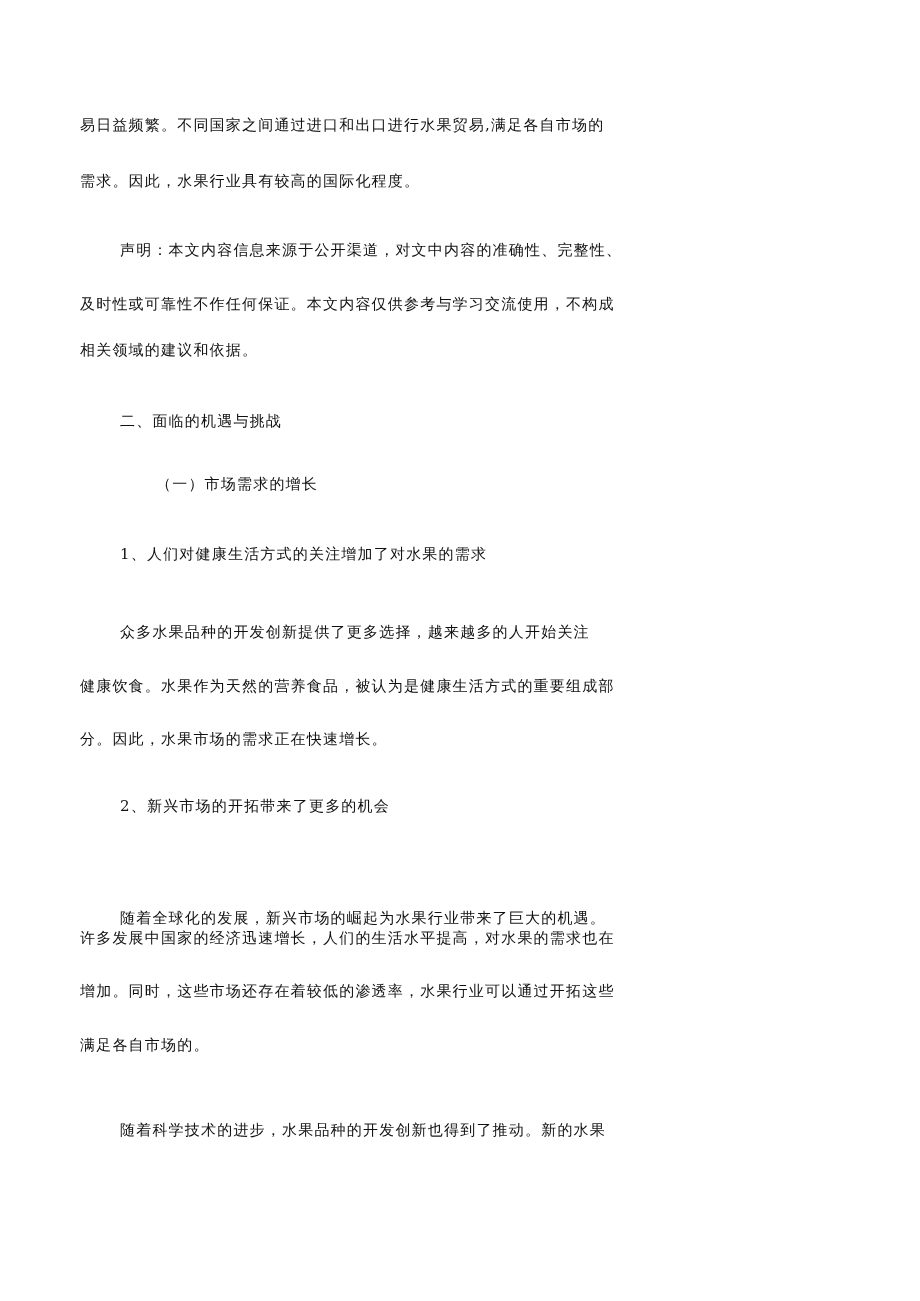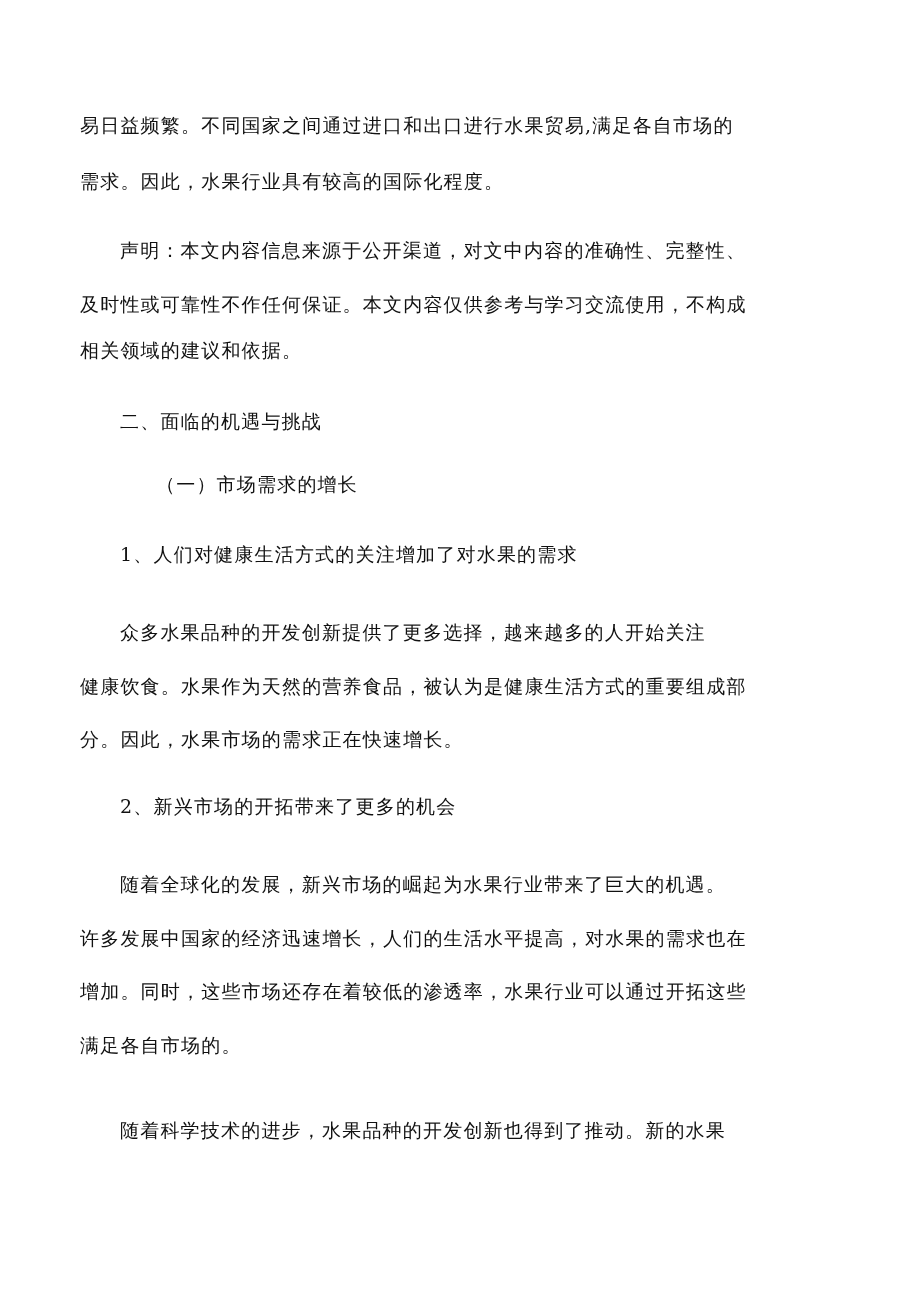--- a/index.html
+++ b/index.html
@@ -1,19 +1,19 @@
 <!DOCTYPE html>
 <html><head>
 <meta charset="utf-8">
 <style>
   html, body { margin: 0; padding: 0; background: #ffffff; }
   body { width: 920px; height: 1301px; position: relative; overflow: hidden;
          font-family: "DejaVu Serif", "Liberation Serif", serif; color: #111; }
   .page { position: absolute; left: 0; top: 0; width: 920px; height: 1301px; background: #fff; }
-  .line { position: absolute; left: 80px; font-size: 19px; line-height: 28px;
+  .line { position: absolute; left: 80px; font-size: 15px; line-height: 28px;
           white-space: nowrap; letter-spacing: 1.2px; }
   .ind2 { left: 120px; }
   .ind3 { left: 156px; }
 </style>
 </head>
 <body>
 
 <div class="page">
 
   <div class="line" style="top:111px">易日益频繁。不同国家之间通过进口和出口进行水果贸易,满足各自市场的</div>
@@ -28,21 +28,21 @@
   <div class="line ind3" style="top:470px">（一）市场需求的增长</div>
 
   <div class="line ind2" style="top:540px">1、人们对健康生活方式的关注增加了对水果的需求</div>
 
   <div class="line ind2" style="top:618px">众多水果品种的开发创新提供了更多选择，越来越多的人开始关注</div>
   <div class="line" style="top:672px">健康饮食。水果作为天然的营养食品，被认为是健康生活方式的重要组成部</div>
   <div class="line" style="top:725px">分。因此，水果市场的需求正在快速增长。</div>
 
   <div class="line ind2" style="top:792px">2、新兴市场的开拓带来了更多的机会</div>
 
-  <div class="line ind2" style="top:870px">随着全球化的发展，新兴市场的崛起为水果行业带来了巨大的机遇。</div>
+  <div class="line ind2" style="top:904px">随着全球化的发展，新兴市场的崛起为水果行业带来了巨大的机遇。</div>
   <div class="line" style="top:924px">许多发展中国家的经济迅速增长，人们的生活水平提高，对水果的需求也在</div>
   <div class="line" style="top:977px">增加。同时，这些市场还存在着较低的渗透率，水果行业可以通过开拓这些</div>
   <div class="line" style="top:1031px">满足各自市场的。</div>
 
 
   <div class="line ind2" style="top:1116px">随着科学技术的进步，水果品种的开发创新也得到了推动。新的水果</div>
 
 </div>
 
 </body></html>

